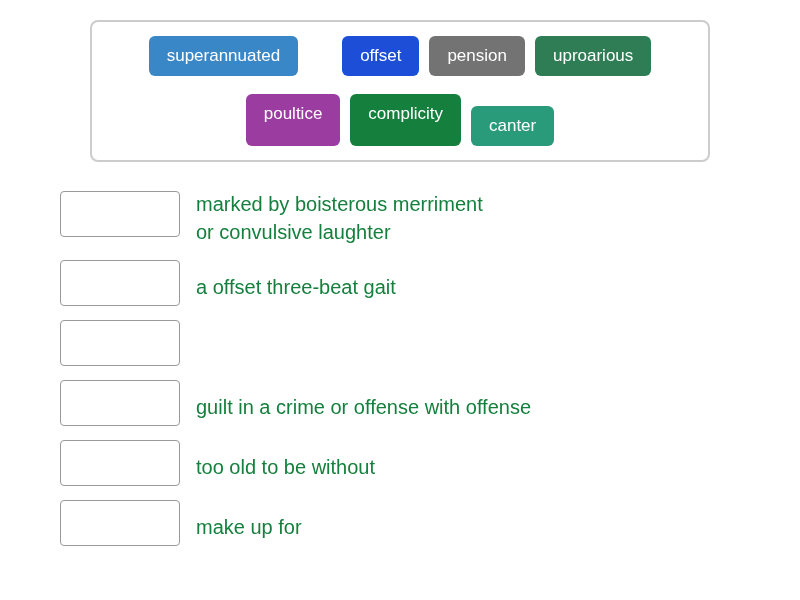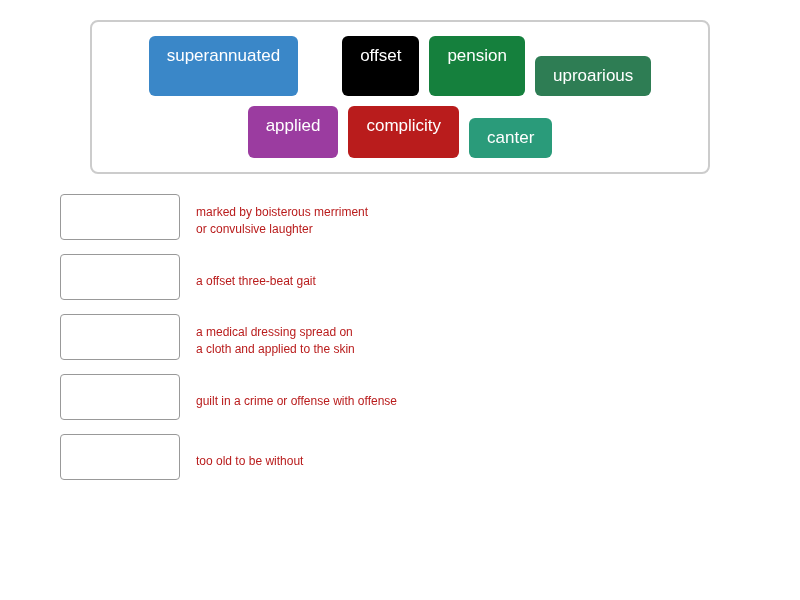--- a/index.html
+++ b/index.html
@@ -18,21 +18,21 @@
 
     
     .word-bank {
       border: 2px solid #ccc;
       border-radius: 8px;
       padding: 14px 16px;
       margin: 0 auto 20px auto;
       max-width: 620px;
       display: flex;
       flex-direction: column;
-      gap: 10px;
+      gap: 18px;
     }
 
     .word-bank-row {
       display: flex;
       flex-direction: row;
       gap: 10px;
       justify-content: center;
     }
 
     .word-chip {
@@ -40,25 +40,25 @@
       padding: 10px 18px;
       border-radius: 6px;
       color: #fff;
       font-size: 17px;
       font-weight: 500;
       cursor: grab;
       user-select: none;
     }
 
     .chip-blue    { background: #3a87c8; }
-    .chip-red     { background: #000000; margin-left: 34px; }
-    .chip-orange  { background: #15803d; }
-    .chip-green   { background: #2e7d54; margin-top: 20px; }
+    .chip-red     { background: #1d4ed8; margin-left: 34px; }
+    .chip-orange  { background: #737373; }
+    .chip-green   { background: #2e7d54; }
     .chip-purple  { background: #9b3ca0; }
-    .chip-navy    { background: #b91c1c; }
+    .chip-navy    { background: #15803d; }
     .chip-teal    { background: #2a9b7a; margin-top: 12px; }
 
     
     .definitions {
       display: flex;
       flex-direction: column;
       gap: 14px;
       padding-left: 30px;
     }
 
@@ -72,63 +72,65 @@
     .drop-box {
       width: 120px;
       min-width: 120px;
       height: 46px;
       border: 1.5px solid #999;
       border-radius: 4px;
       background: #fff;
     }
 
     .def-text {
-      font-size: 12px;
+      font-size: 20px;
       line-height: 1.4;
-      color: #b91c1c;
+      color: #15803d;
       margin-top: 8px;
     }
   </style>
 </head>
 <body>
 
 <div class="page">
 
   <div class="word-bank">
     <div class="word-bank-row" id="wb-row1">
         <div class="word-chip chip-blue">superannuated</div>
         <div class="word-chip chip-red">offset</div>
         <div class="word-chip chip-orange">pension</div>
         <div class="word-chip chip-green">uproarious</div>
       </div>
     <div class="word-bank-row" id="wb-row2">
-        <div class="word-chip chip-purple">applied</div>
+        <div class="word-chip chip-purple">poultice</div>
         <div class="word-chip chip-navy">complicity</div>
         <div class="word-chip chip-teal">canter</div>
       </div>
   </div>
 
   <div class="definitions" id="defs-list">
       <div class="def-row">
         <div class="drop-box"></div>
         <div class="def-text" style="white-space: pre-line;">marked by boisterous merriment
 or convulsive laughter</div>
       </div>
       <div class="def-row">
         <div class="drop-box"></div>
         <div class="def-text" style="white-space: pre-line;">a offset three-beat gait</div>
       </div>
       <div class="def-row">
         <div class="drop-box"></div>
-        <div class="def-text" style="white-space: pre-line;">a medical dressing spread on
-a cloth and applied to the skin</div>
       </div>
       <div class="def-row">
         <div class="drop-box"></div>
         <div class="def-text" style="white-space: pre-line;">guilt in a crime or offense with offense</div>
       </div>
       <div class="def-row">
         <div class="drop-box"></div>
         <div class="def-text" style="white-space: pre-line;">too old to be without</div>
       </div>
+      <div class="def-row">
+        <div class="drop-box"></div>
+        <div class="def-text" style="white-space: pre-line;">make up for</div>
+      </div>
     </div>
 
 </div>
 
 </body></html>

